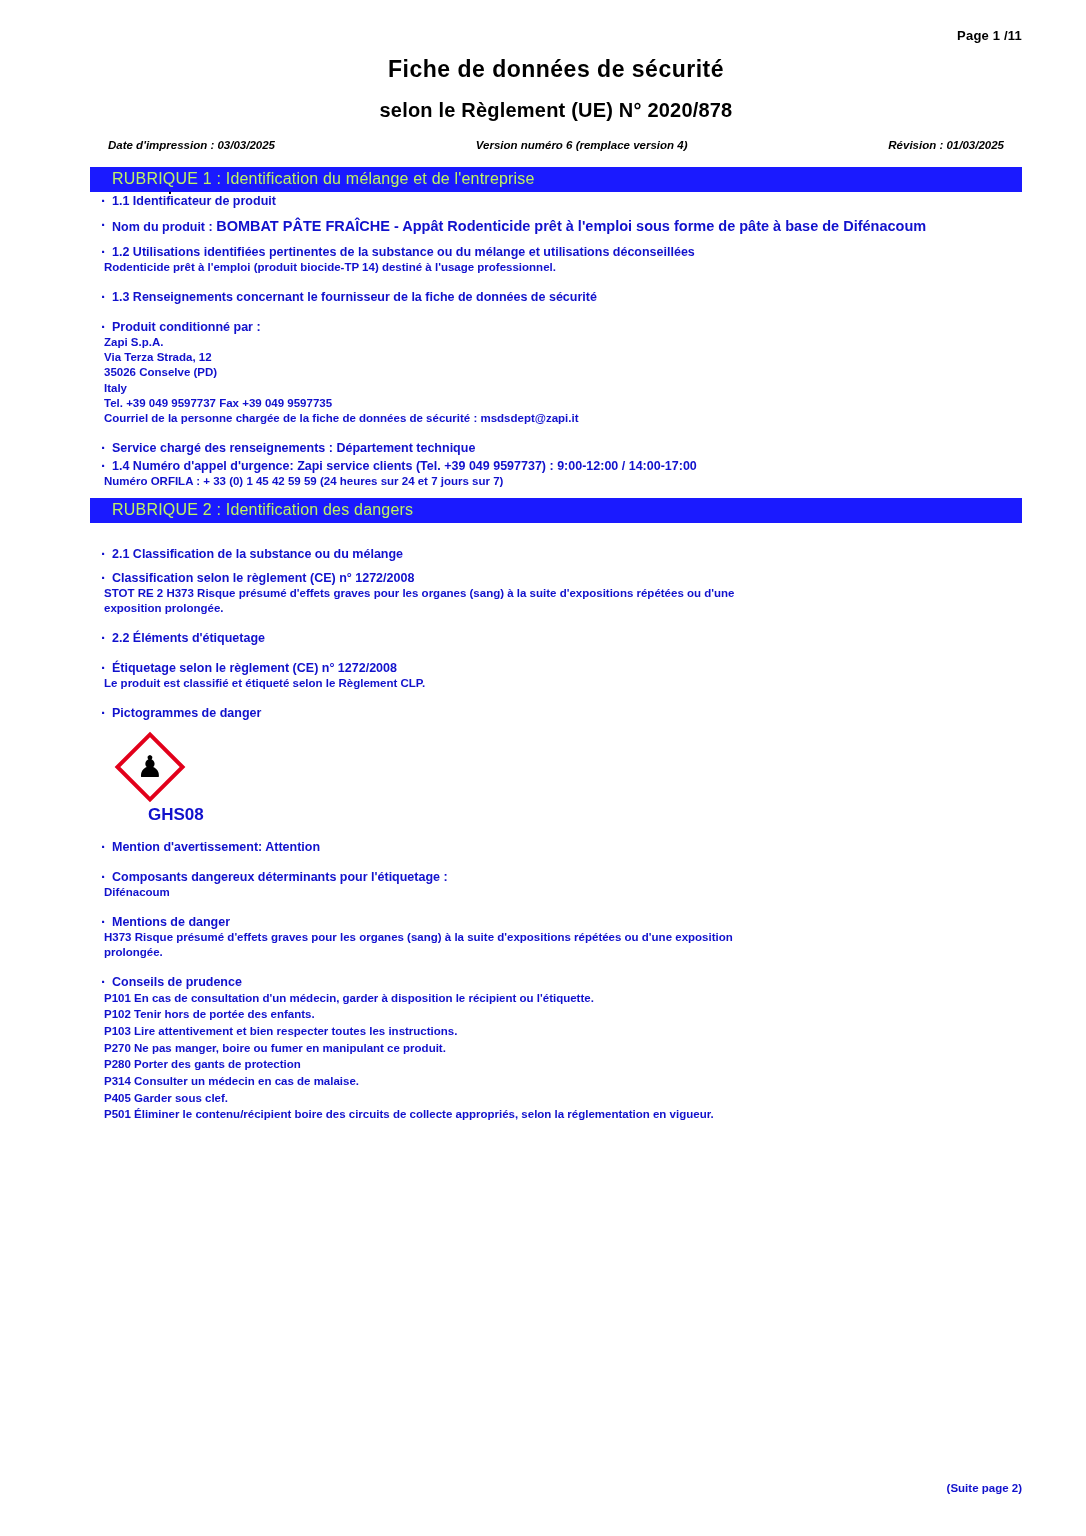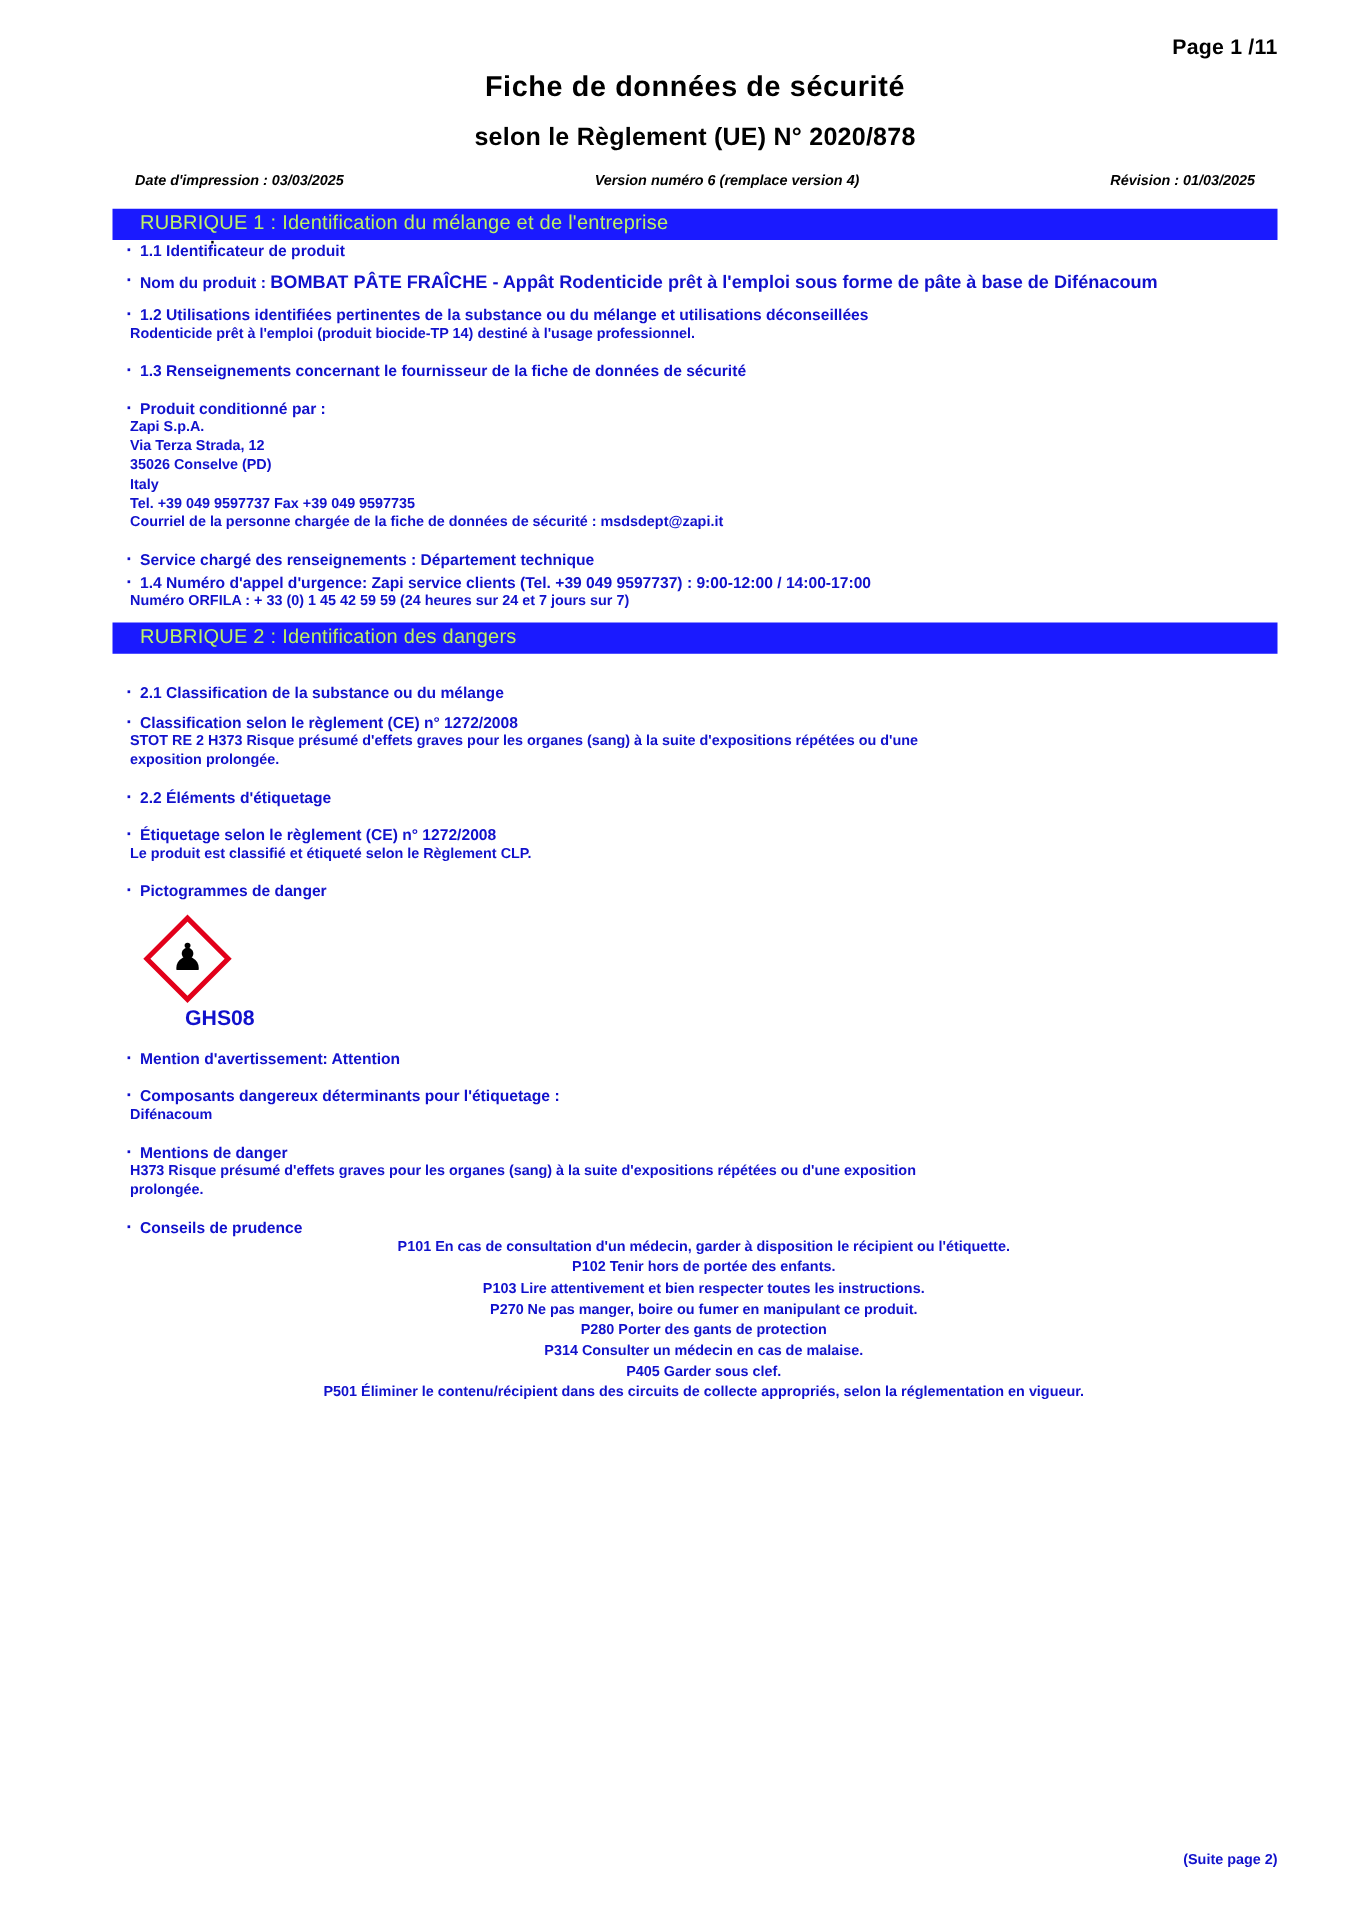--- a/index.html
+++ b/index.html
@@ -19,21 +19,21 @@
     position: relative;
     width: 1086px;
     height: 1536px;
     box-sizing: border-box;
     padding: 26px 64px 20px 90px;
   }
   .page-number {
     position: absolute;
     top: 28px;
     right: 64px;
-    font-size: 17px;
+    font-size: 13px;
     font-weight: bold;
     letter-spacing: 0.2px;
   }
   .doc-title {
     text-align: center;
     font-size: 23px;
     font-weight: bold;
     margin-top: 30px;
     letter-spacing: 0.5px;
   }
@@ -157,21 +157,20 @@
     font-size: 17px;
     font-weight: bold;
     color: #1111cc;
   }
   .p-list {
     margin-left: 14px;
     font-size: 11.5px;
     font-weight: bold;
     color: #1111cc;
     line-height: 1.45;
-    text-align: center;
   }
   .footer {
     position: absolute;
     bottom: 42px;
     right: 64px;
     font-size: 11.5px;
     font-weight: bold;
     color: #1111cc;
   }
 </style>
@@ -287,18 +286,18 @@
 
   <div class="blk lvl1">Conseils de prudence</div>
   <div class="p-list">
     <div>P101 En cas de consultation d'un médecin, garder à disposition le récipient ou l'étiquette.</div>
     <div>P102 Tenir hors de portée des enfants.</div>
     <div>P103 Lire attentivement et bien respecter toutes les instructions.</div>
     <div>P270 Ne pas manger, boire ou fumer en manipulant ce produit.</div>
     <div>P280 Porter des gants de  protection</div>
     <div>P314 Consulter un médecin en cas de malaise.</div>
     <div>P405 Garder sous clef.</div>
-    <div>P501 Éliminer le contenu/récipient dans des circuits de collecte appropriés, selon la réglementation en vigueur.</div>
+    <div>P501 Éliminer le contenu/récipient boire des circuits de collecte appropriés, selon la réglementation en vigueur.</div>
   </div>
 
   <div class="footer">(Suite page 2)</div>
 
 </div>
 
 </body></html>

